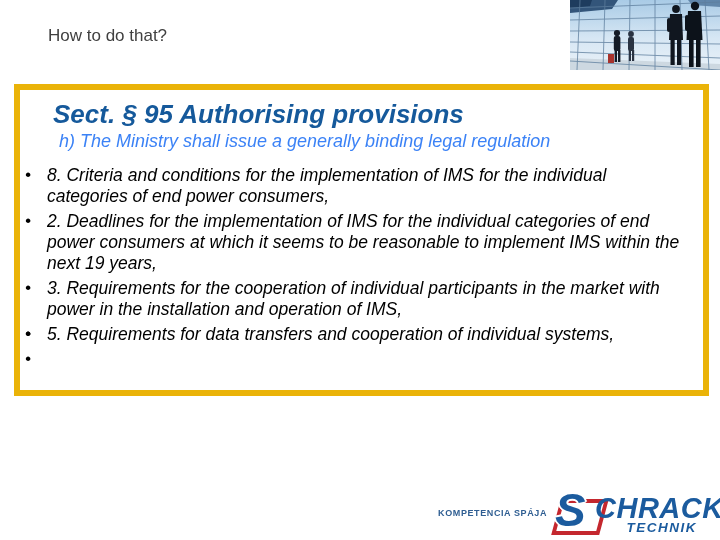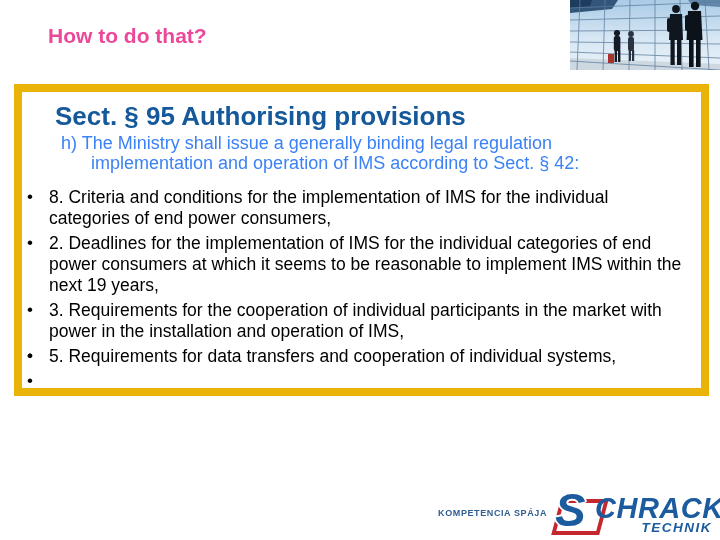--- a/index.html
+++ b/index.html
@@ -3,28 +3,28 @@
 <meta charset="utf-8">
 <style>
   html,body{margin:0;padding:0;background:#fff;}
   .slide{
     position:relative;width:720px;height:540px;background:#ffffff;overflow:hidden;
     font-family:"Liberation Sans",sans-serif;
   }
   
   .title-block{position:absolute;left:48px;top:24px;}
   .title-line{
-    font-size:21px;font-weight:bold;color:#ec4899;line-height:23px;white-space:nowrap;
+    font-size:17px;font-weight:normal;color:#404040;line-height:23px;white-space:nowrap;
   }
   
   .photo{position:absolute;left:570px;top:0;width:150px;height:70px;}
   
   .content-box{
     position:absolute;left:14px;top:84px;width:695px;height:312px;
-    border:8px solid #eab308;box-sizing:border-box;background:#fff;
+    border:6px solid #eab308;box-sizing:border-box;background:#fff;font-style:italic;
   }
   .section-heading{
     margin:11px 0 4px 33px;font-size:26px;font-weight:bold;color:#15599B;line-height:26px;
     white-space:nowrap;
   }
   .intro{margin-top:3px;}
   .intro-line{
     font-size:18px;line-height:20px;color:#3b82f6;white-space:nowrap;margin-left:69px;
   }
   .intro-line.first{margin-left:39px;}
@@ -52,21 +52,21 @@
     position:absolute;left:7px;top:-6px;font-size:46px;font-weight:bold;font-style:italic;
     color:#1B5B9E;line-height:1;
     text-shadow:2px 0 0 #fff,-2px 0 0 #fff,0 2px 0 #fff,0 -2px 0 #fff,
                 1px 1px 0 #fff,-1px -1px 0 #fff,1px -1px 0 #fff,-1px 1px 0 #fff;
   }
   .logo-chrack{
     position:absolute;left:47px;top:1px;font-size:29px;font-weight:bold;font-style:italic;
     color:#1B5B9E;letter-spacing:0.5px;line-height:1;white-space:nowrap;
   }
   .logo-technik{
-    position:absolute;right:4px;top:28px;font-size:13.5px;font-weight:bold;font-style:italic;
+    position:absolute;right:19px;top:28px;font-size:13.5px;font-weight:bold;font-style:italic;
     color:#1B5B9E;letter-spacing:1.5px;line-height:1;white-space:nowrap;
   }
 </style>
 </head>
 <body>
 
 <div class="slide">
 
   <div class="title-block">
     <div class="title-line">How to do that?</div>
@@ -126,21 +126,20 @@
       <rect x="126" y="39" width="4.6" height="28"></rect>
       <rect x="115" y="15" width="4" height="16" rx="2"></rect>
     </g>
   </svg>
 
   <div class="content-box">
     <div class="section-heading">Sect. § 95 Authorising provisions</div>
 
     <div class="intro">
       <div class="intro-line first">h) The Ministry shall issue a generally binding legal regulation</div>
-      <div class="intro-line">implementation and operation of IMS according to Sect. § 42:</div>
     </div>
 
     <ul class="bullet-list">
       <li><span class="dot">•</span><span>8. Criteria and conditions for the implementation of IMS for the individual categories of end power consumers,</span></li>
       <li><span class="dot">•</span><span>2. Deadlines for the implementation of IMS for the individual categories of end power consumers at which it seems to be reasonable to implement IMS within the next 19 years,</span></li>
       <li><span class="dot">•</span><span>3. Requirements for the cooperation of individual participants in the market with power in the installation and operation of IMS,</span></li>
       <li><span class="dot">•</span></li>
       <li><span class="dot">•</span><span>5. Requirements for data transfers and cooperation of individual systems,</span></li>
       <li><span class="dot">•</span></li>
     </ul>

